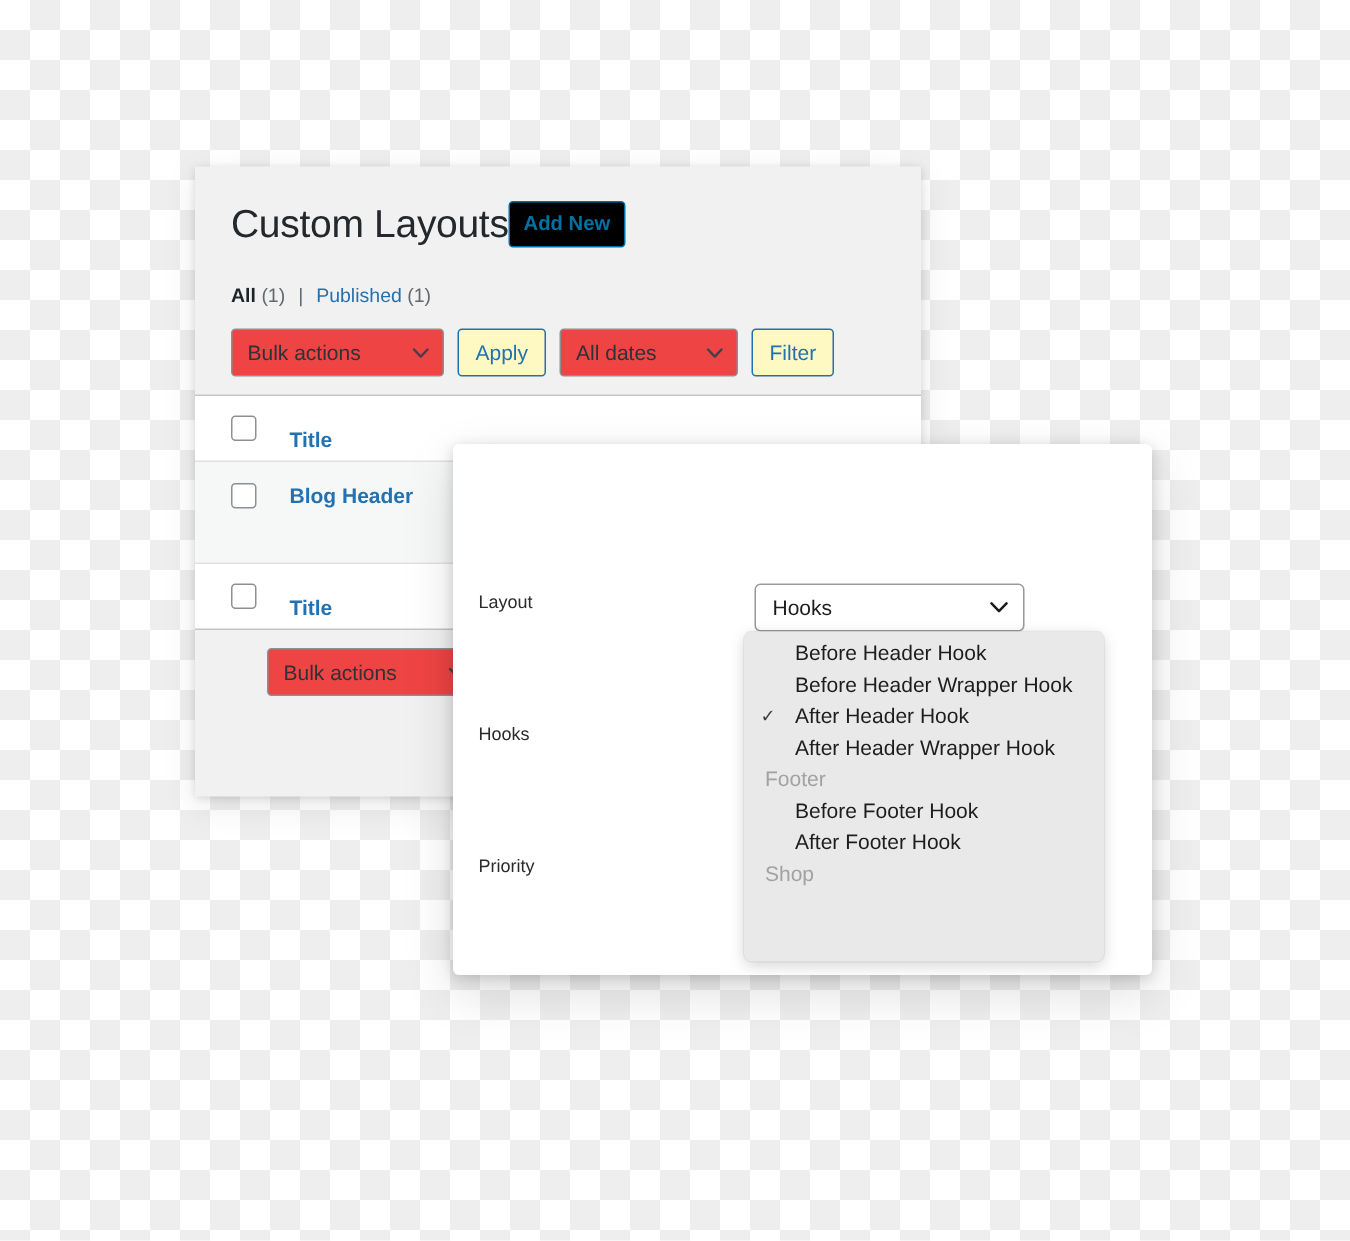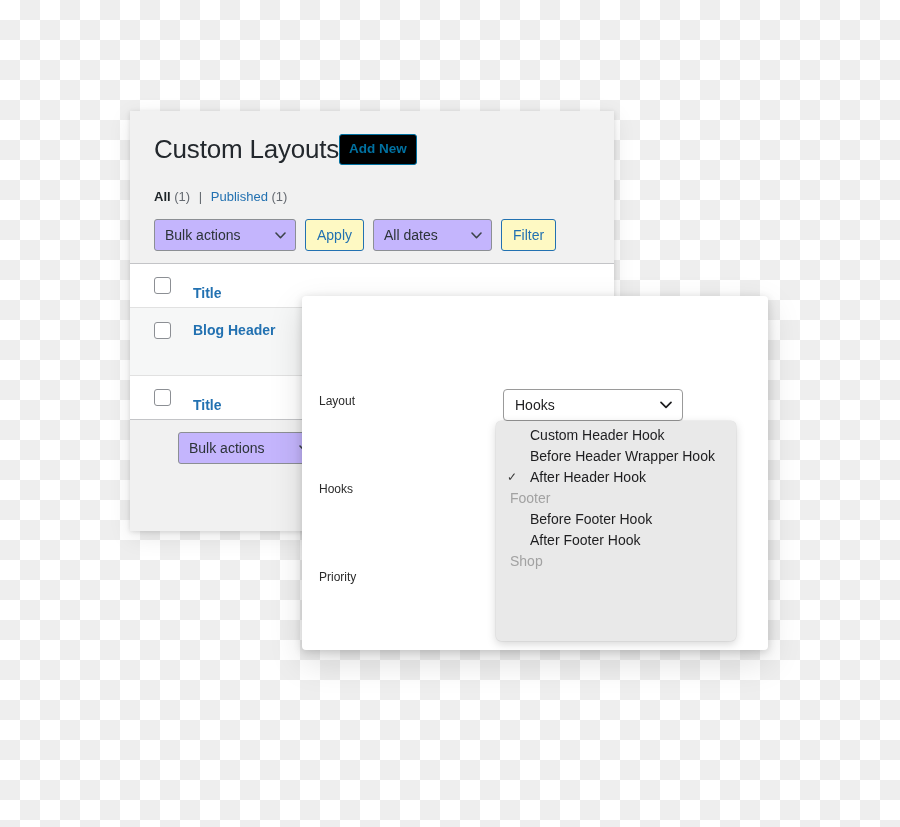--- a/index.html
+++ b/index.html
@@ -91,21 +91,21 @@
     display: flex;
     align-items: center;
     gap: 9px;
     margin-bottom: 12px;
   }
 
   .wp-select {
     position: relative;
     display: inline-flex;
     align-items: center;
-    background: #c4b5fd;
+    background: #ef4444;
     border: 1px solid #8c8f94;
     border-radius: 3px;
     height: 32px;
     padding: 0 30px 0 10px;
     font-size: 14px;
     color: #2c3338;
     min-width: 142px;
     cursor: pointer;
   }
   .wp-select.dates { min-width: 119px; }
@@ -392,23 +392,24 @@
         <span>Hooks</span>
         <span class="chev">
           <svg viewBox="0 0 12 8">
               <path d="M1 1.3 L6 6.4 L11 1.3" fill="none" stroke="#1d1d1f" stroke-width="1.7" stroke-linecap="round" stroke-linejoin="round"></path>
             </svg>
         </span>
       </div>
 
       <div class="dropdown">
         <div id="dd-list">
-            <div class="dd-item"><span>Custom Header Hook</span></div>
+            <div class="dd-item"><span>Before Header Hook</span></div>
             <div class="dd-item"><span>Before Header Wrapper Hook</span></div>
             <div class="dd-item"><span class="tick">✓</span><span>After Header Hook</span></div>
+            <div class="dd-item"><span>After Header Wrapper Hook</span></div>
             <div class="dd-group">Footer</div>
             <div class="dd-item"><span>Before Footer Hook</span></div>
             <div class="dd-item"><span>After Footer Hook</span></div>
             <div class="dd-group">Shop</div>
           </div>
       </div>
 
     </div>
   </div>
 

